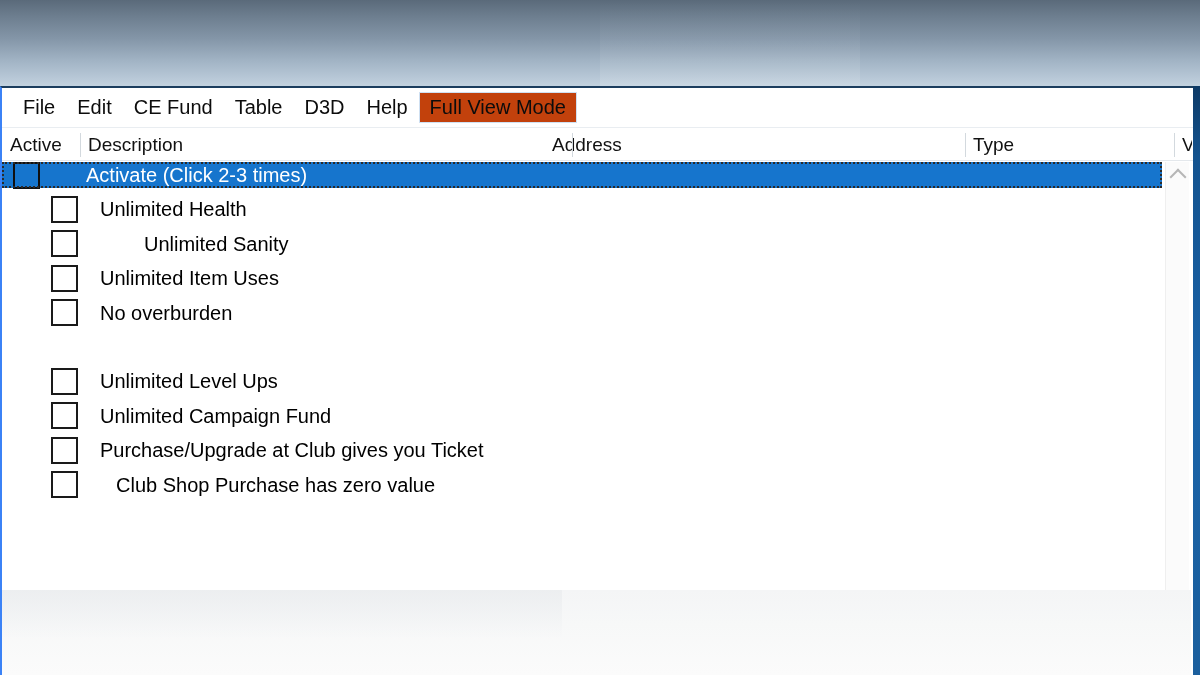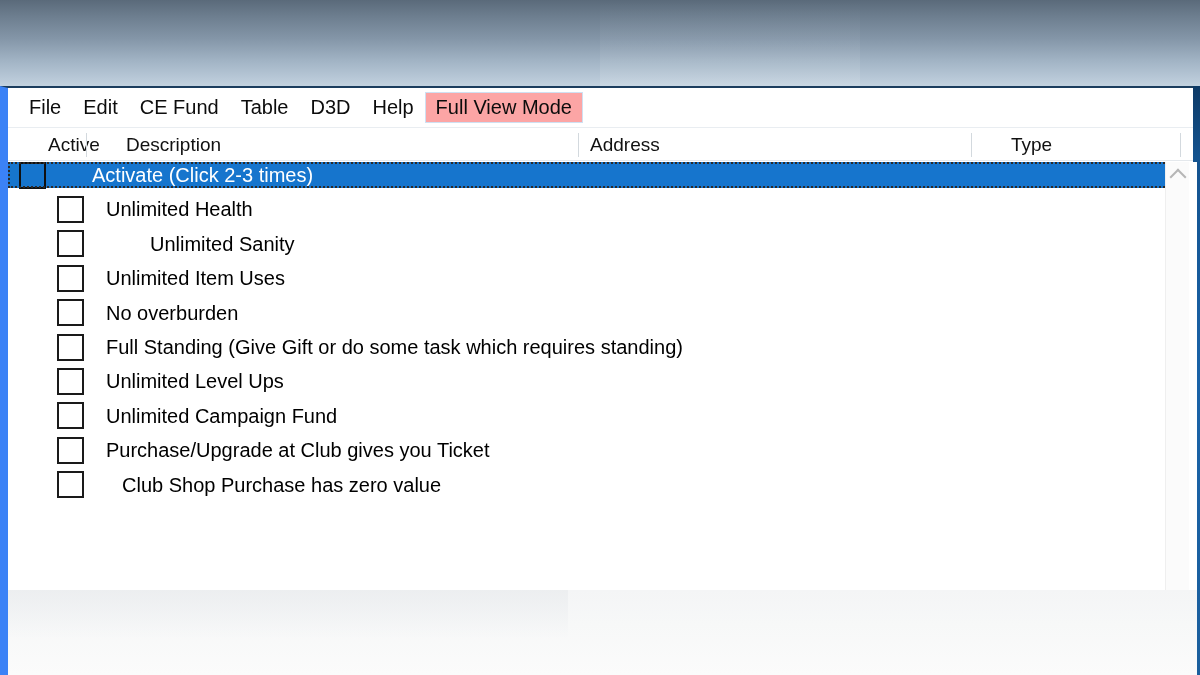--- a/index.html
+++ b/index.html
@@ -54,21 +54,21 @@
   }
 
   
   .window {
     position: absolute;
     left: 0; top: 86px;
     width: 1193px;
     height: 589px;
     background: #ffffff;
     border-top: 2px solid #1b3d5e;
-    border-left: 8px solid #3b82f6;
+    border-left: 2px solid #3b82f6;
     box-sizing: border-box;
   }
 
   
   .menubar {
     position: relative;
     height: 40px;
     background: #ffffff;
     border-bottom: 1px solid #e9edf1;
     display: flex;
@@ -78,21 +78,21 @@
   }
   .menu-item {
     font-size: 20px;
     color: #0c0c0c;
     padding: 5px 11px 6px 11px;
     line-height: 1;
     white-space: nowrap;
     cursor: default;
   }
   .menu-item.highlight {
-    background: #fca5a5;
+    background: #c2410c;
     border: 1px solid #cfe0f2;
     padding: 4px 10px 5px 10px;
   }
 
   
   .colheader {
     position: relative;
     height: 33px;
     background: #ffffff;
     border-bottom: 1px solid #e4e8ec;
@@ -102,21 +102,20 @@
     position: absolute;
     top: 0;
     height: 33px;
     display: flex;
     align-items: center;
     font-size: 19px;
     color: #111111;
     white-space: nowrap;
     box-sizing: border-box;
     overflow: hidden;
-    margin-left: 32px;
   }
   .col .col-label { padding-left: 8px; }
   .col-div {
     position: absolute;
     top: 5px;
     width: 1px;
     height: 24px;
     background: #d3d9de;
   }
 
@@ -288,26 +287,20 @@
             <div class="cb"></div>
           </div>
           <div class="row-label">Unlimited Item Uses</div>
         </div>
         <div class="row" style="top: 137.6px;">
           <div class="cb-slot child">
             <div class="cb"></div>
           </div>
           <div class="row-label">No overburden</div>
         </div>
-        <div class="row" style="top: 172px;">
-          <div class="cb-slot child">
-            <div class="cb"></div>
-          </div>
-          <div class="row-label">Full Standing (Give Gift or do some task which requires standing)</div>
-        </div>
         <div class="row" style="top: 206.4px;">
           <div class="cb-slot child">
             <div class="cb"></div>
           </div>
           <div class="row-label">Unlimited Level Ups</div>
         </div>
         <div class="row" style="top: 240.8px;">
           <div class="cb-slot child">
             <div class="cb"></div>
           </div>

